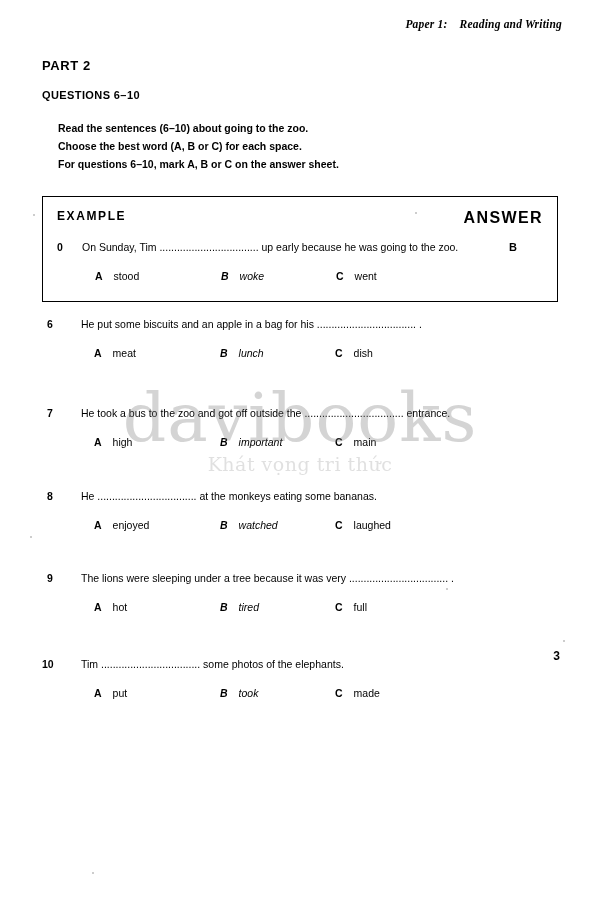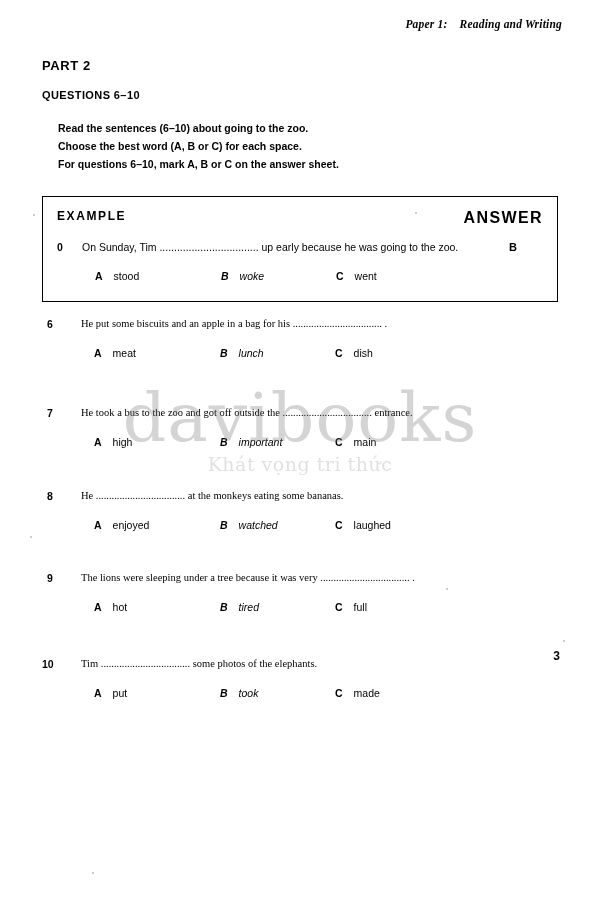--- a/index.html
+++ b/index.html
@@ -134,21 +134,20 @@
     font-size: 10.5px;
     font-weight: bold;
   }
   .q .qnum.wide { left: 0px; }
   .q .stem {
     position: absolute;
     left: 39px;
     top: 0;
     font-size: 10.5px;
     white-space: nowrap;
-    font-family: Liberation Serif, serif;
   }
   .q .opts {
     position: absolute;
     left: 52px;
     top: 29px;
     width: 430px;
     font-size: 10.5px;
   }
   .opt {
     position: absolute;

